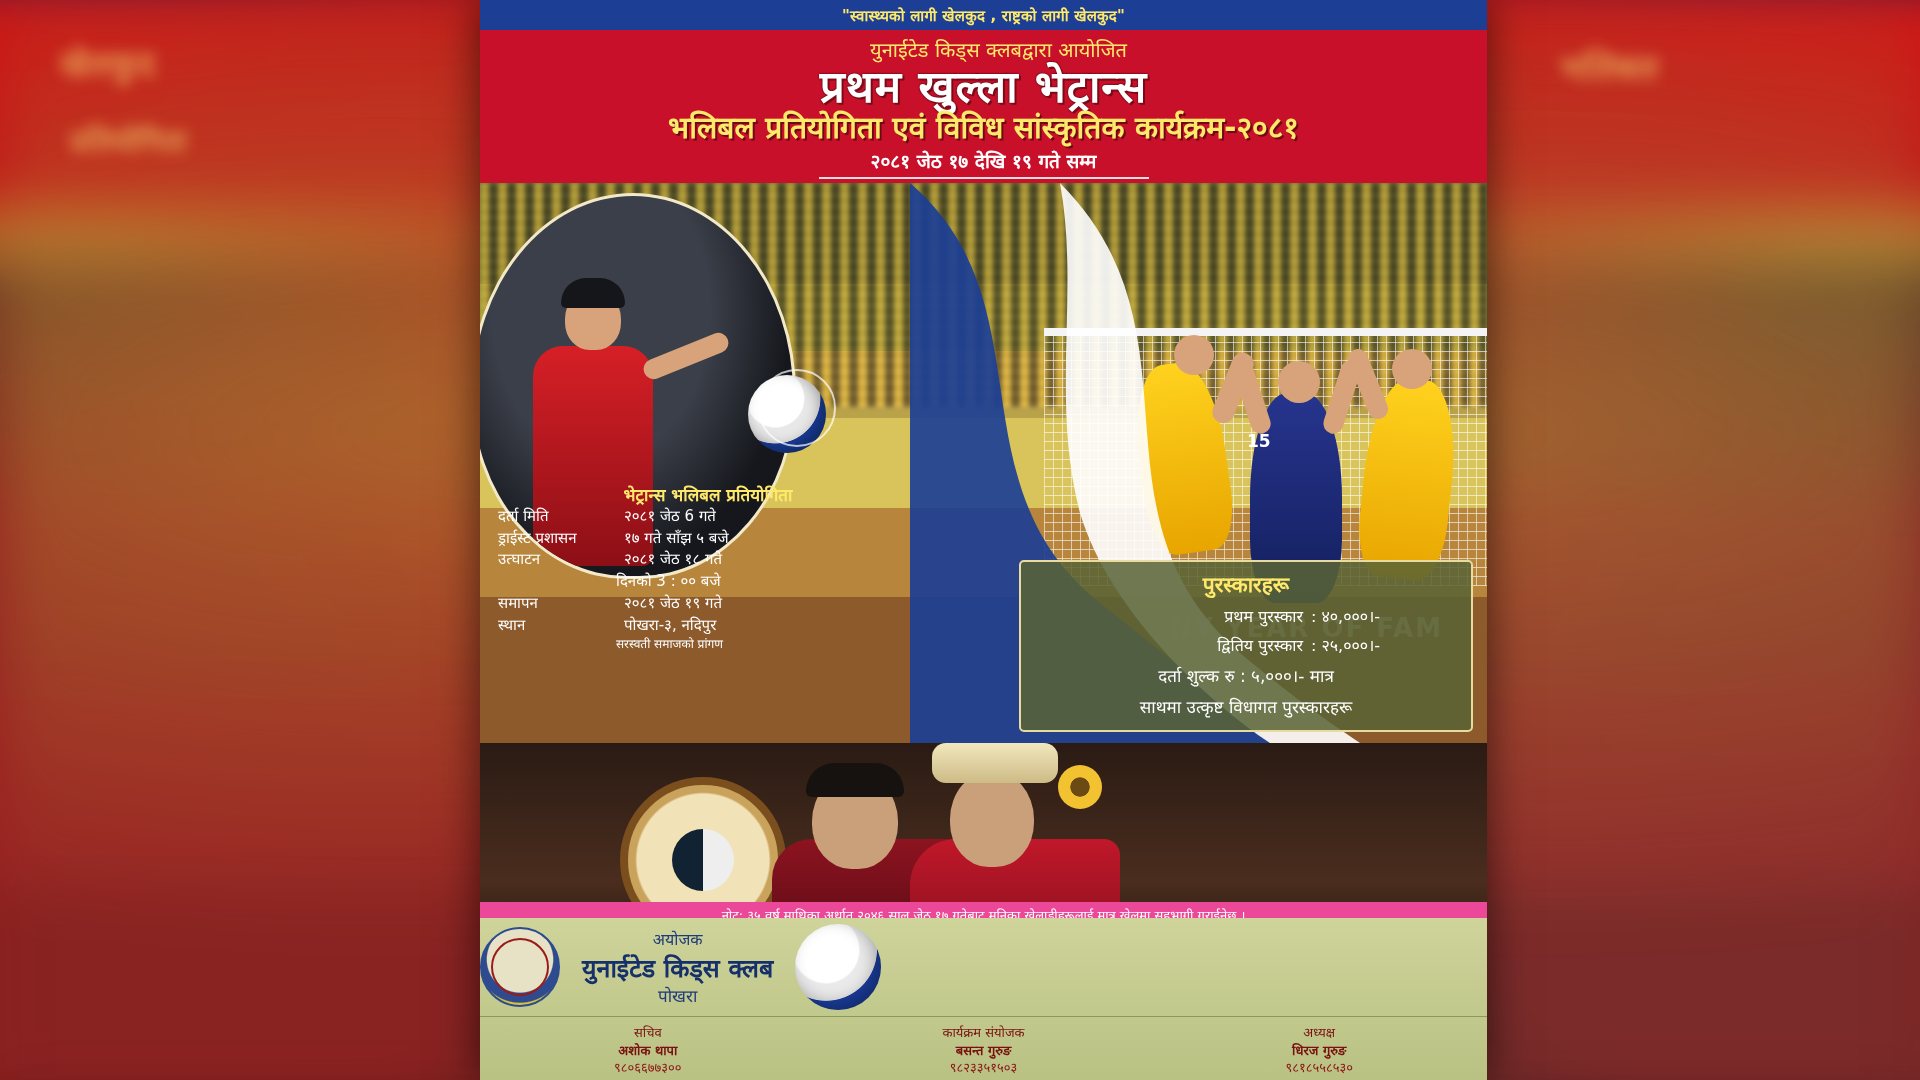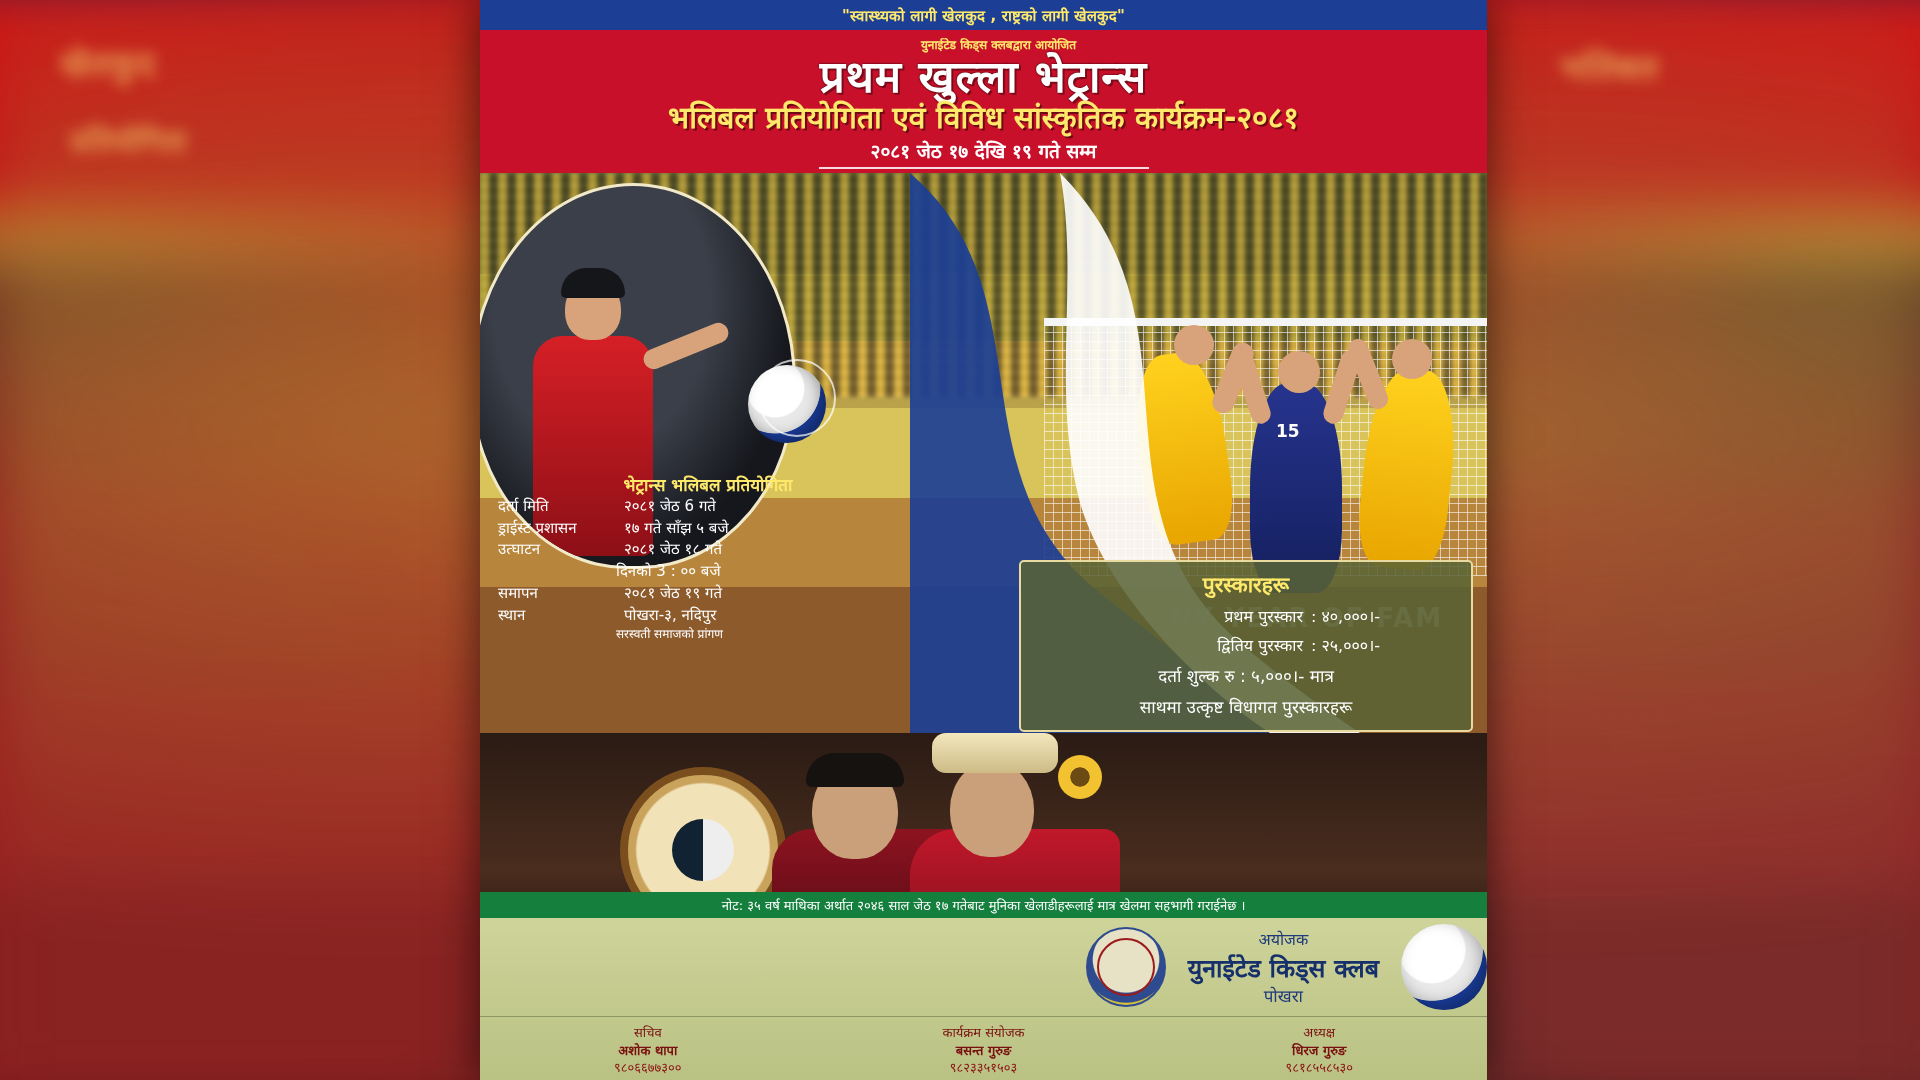--- a/index.html
+++ b/index.html
@@ -27,21 +27,21 @@
 
   
   #poster{position:absolute;left:480px;top:0;width:1007px;height:1080px;
           background:#c9102a;overflow:hidden;
           box-shadow:0 0 40px rgba(0,0,0,.6);}
 
   .tagline{height:30px;background:#1c3f95;color:#ffe96b;display:flex;align-items:center;
            justify-content:center;font-size:15px;font-weight:bold;letter-spacing:.2px;}
 
   .headblock{position:relative;background:#c9102a;padding:6px 0 4px;text-align:center;}
-  .org{color:#ffe96b;font-size:12px;font-weight:bold;margin-left:30px;}
+  .org{color:#ffe96b;font-size:20px;font-weight:normal;margin-left:30px;}
   .t1{color:#fff;font-size:44px;font-weight:bold;line-height:1.1;
       text-shadow:2px 2px 0 #7a0a18, 0 0 2px #000;letter-spacing:1px;}
   .t2{color:#ffe96b;font-size:30px;font-weight:bold;line-height:1.15;
       text-shadow:2px 2px 0 #6d0a14;}
   .dates{color:#fff;font-size:19px;font-weight:bold;margin-top:2px;}
   .underline{width:330px;height:2px;background:#fff;margin:3px auto 0;opacity:.85;}
 
   
   .photoband{position:relative;height:560px;overflow:hidden;background:#2a2a2a;}
   .court{position:absolute;inset:0;
@@ -98,26 +98,26 @@
 
   
   .prizeBox{position:absolute;right:14px;top:560px;width:430px;border:2px solid #e9dba0;
      border-radius:5px;background:rgba(88,99,53,.86);padding:8px 10px 12px;}
   .prizeTitle{color:#ffe96b;font-size:21px;font-weight:bold;text-align:center;}
   .prizeLine{color:#fff;font-size:16px;margin-top:7px;display:flex;}
   .prizeLine .pk{flex:1;text-align:right;padding-right:8px;}
   .prizeLine .pv{width:150px;text-align:left;}
   .prizeCenter{color:#fff;font-size:17px;text-align:center;margin-top:8px;}
 
-  .noteBar{position:absolute;left:0;right:0;bottom:162px;height:26px;background:#15803d;
+  .noteBar{position:absolute;left:0;right:0;bottom:152px;height:26px;background:#ec4899;
      color:#fff;font-size:13px;display:flex;align-items:center;justify-content:center;}
 
   .footer{position:absolute;left:0;right:0;bottom:0;height:162px;
      background:linear-gradient(180deg,#cfd49a,#b9c183);}
-  .footTop{height:98px;display:flex;align-items:center;justify-content:flex-end;gap:22px;margin-left:42px;}
+  .footTop{height:98px;display:flex;align-items:center;justify-content:flex-start;gap:22px;}
   .orgSeal{width:76px;height:76px;border-radius:50%;
      background:radial-gradient(circle at 50% 40%, #e7e2c6 0 55%, #2f4b8f 57% 72%, #d8c43a 74% 100%);
      border:2px solid #2f4b8f;position:relative;}
   .orgSeal .ring{position:absolute;inset:9px;border-radius:50%;border:2px solid #9a1b1b;}
   .orgText{text-align:center;}
   .orgText .a{color:#1f3b7a;font-size:16px;}
   .orgText .b{color:#16306b;font-size:25px;font-weight:bold;}
   .orgText .c{color:#1f3b7a;font-size:17px;}
   .vball{width:86px;height:86px;border-radius:50%;
      background:radial-gradient(circle at 36% 30%,#fff 0 40%,#eaeaea 42% 62%,#1b3fa0 63% 100%);
@@ -156,21 +156,21 @@
 
       <div class="net"></div>
       <div class="netTop"></div>
 
       <div class="player p-yellow" style="left:660px;top:180px;width:86px;height:190px;transform:rotate(-8deg);"></div>
       <div class="skin" style="left:694px;top:152px;width:40px;height:40px;"></div>
       <div class="skin" style="left:742px;top:168px;width:22px;height:74px;border-radius:12px;transform:rotate(22deg);"></div>
 
       <div class="player p-blue" style="left:770px;top:210px;width:92px;height:210px;"></div>
       <div class="skin" style="left:798px;top:178px;width:42px;height:42px;"></div>
-      <div style="position:absolute;left:796px;top:248px;color:#fff;font-size:17px;font-weight:bold;">15</div>
+      <div style="position:absolute;left:767px;top:248px;color:#fff;font-size:17px;font-weight:bold;">15</div>
       <div class="skin" style="left:762px;top:176px;width:20px;height:76px;border-radius:12px;transform:rotate(-18deg);"></div>
       <div class="skin" style="left:852px;top:176px;width:20px;height:76px;border-radius:12px;transform:rotate(18deg);"></div>
 
       <div class="player p-yellow" style="left:884px;top:196px;width:88px;height:200px;transform:rotate(6deg);"></div>
       <div class="skin" style="left:912px;top:166px;width:40px;height:40px;"></div>
       <div class="skin" style="left:878px;top:164px;width:20px;height:74px;border-radius:12px;transform:rotate(-22deg);"></div>
 
       <div style="position:absolute;left:690px;top:430px;color:rgba(255,255,255,.45);font-size:26px;font-weight:bold;letter-spacing:2px;">NY YEAR OF FAM</div>
 
       <svg class="blueWave" viewBox="0 0 620 560" preserveAspectRatio="none">

